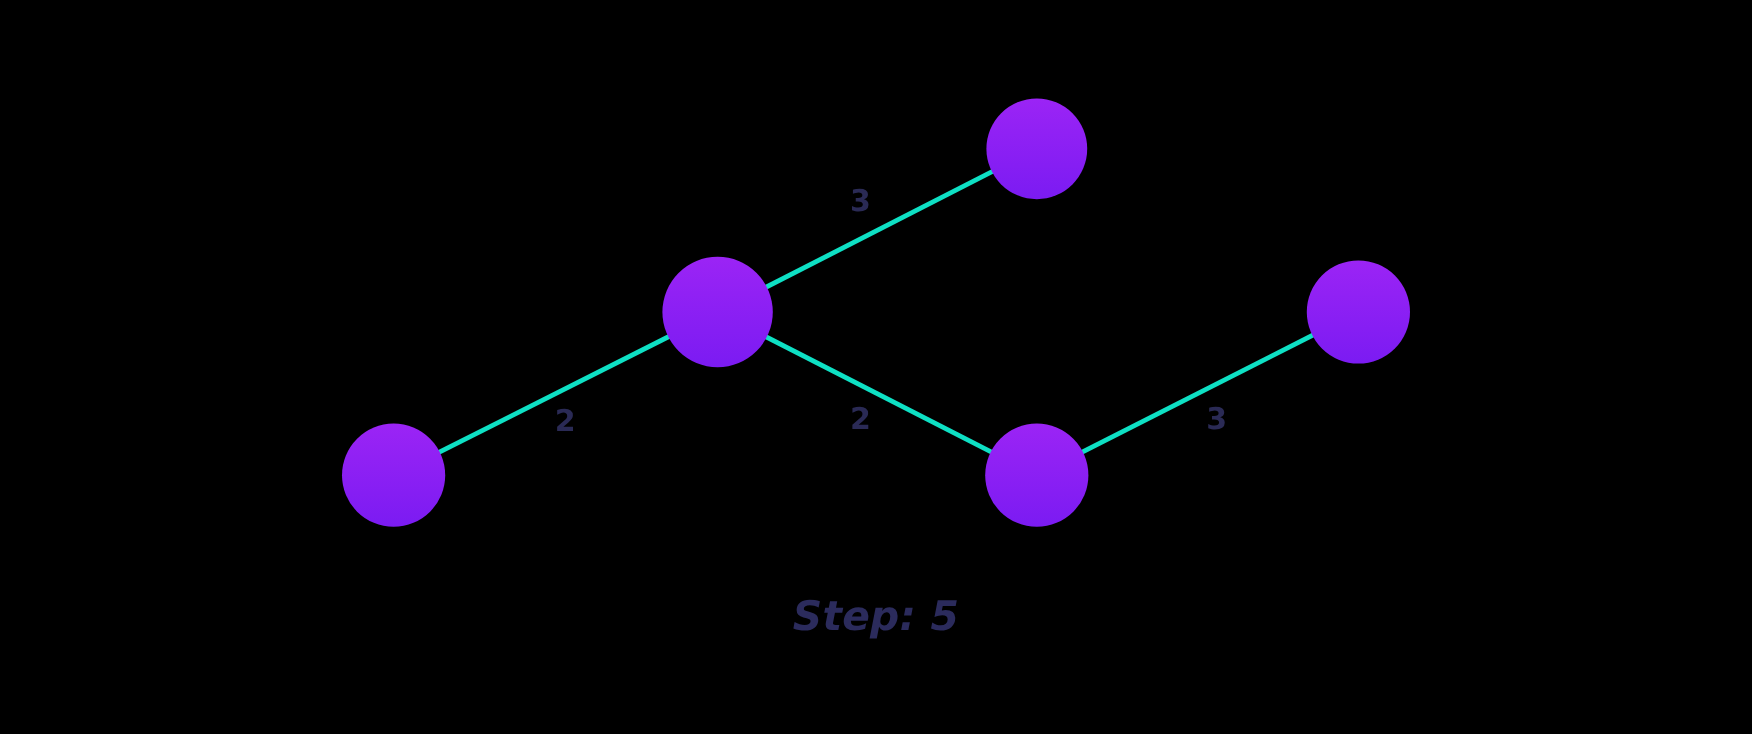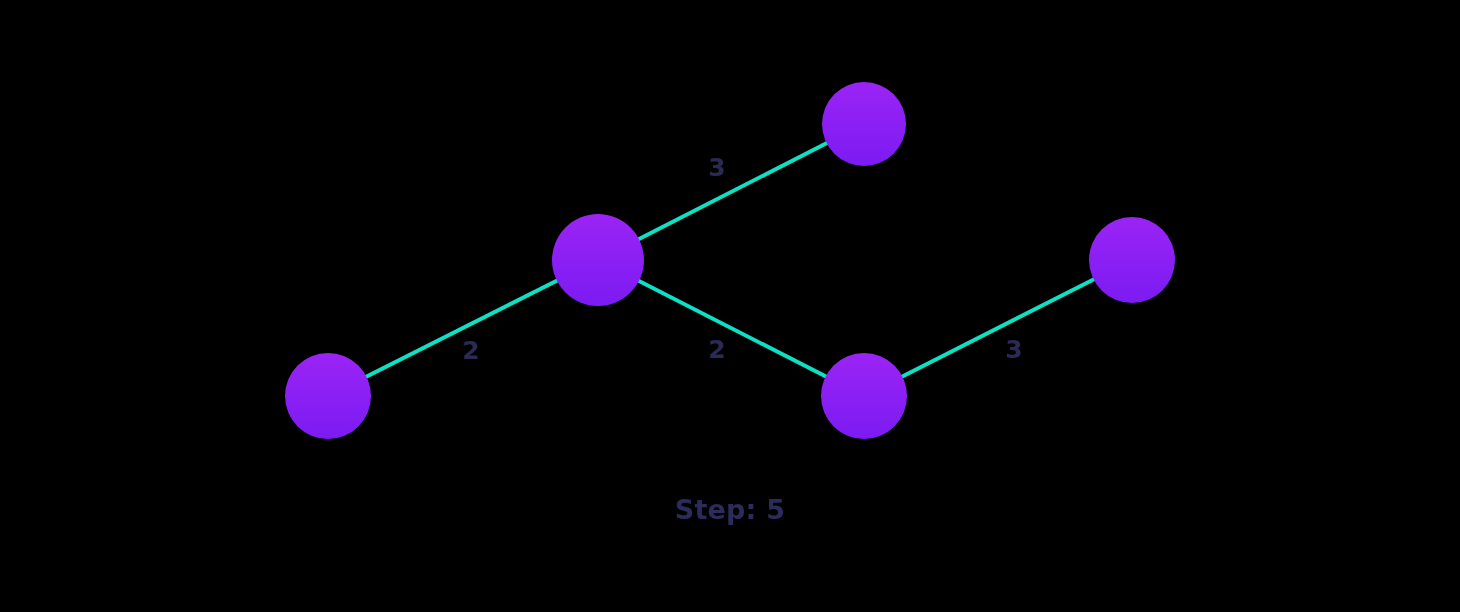--- a/index.html
+++ b/index.html
@@ -43,24 +43,25 @@
   }
   .node-circle {
     stroke: none;
   }
   .step-readout {
     position: absolute;
     left: 0;
     width: 1460px;
     text-align: center;
     font-family: "DejaVu Sans", "Liberation Sans", sans-serif;
-    font-size: 27px;
+    font-size: 34px;
     font-weight: 700;
     letter-spacing: 0.2px;
     white-space: nowrap;
+    font-style: italic;
   }
 </style>
 </head>
 <body>
 
 <div id="stage">
 
   <svg id="graph-svg" viewBox="0 0 1460 612" xmlns="http://www.w3.org/2000/svg">
     <defs>
       <linearGradient id="nodeGrad" x1="0" y1="0" x2="0" y2="1">

